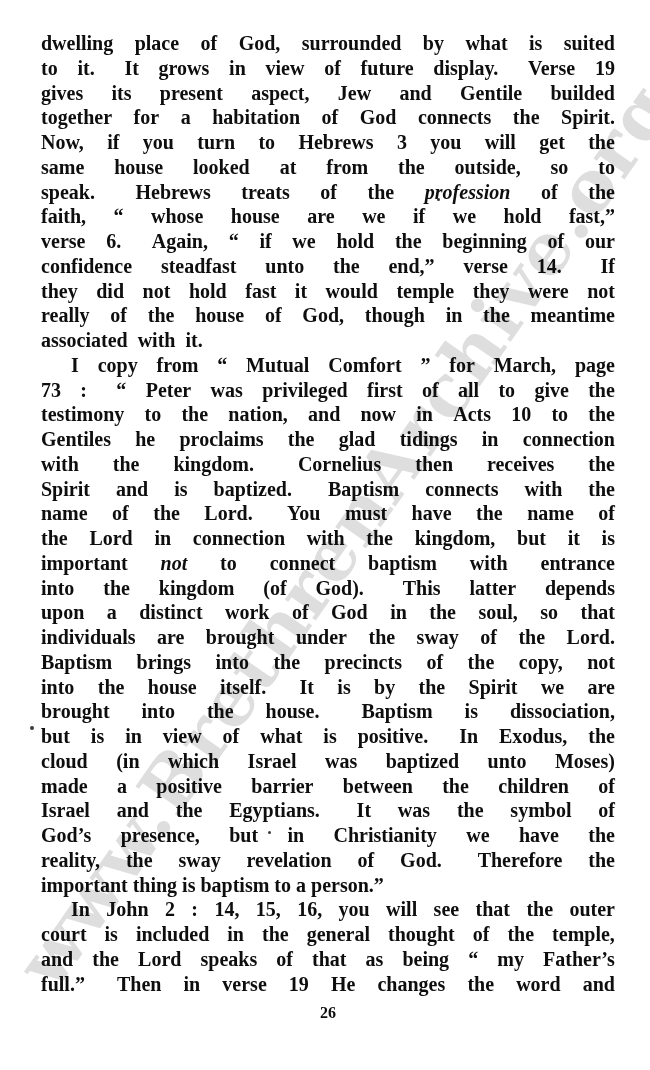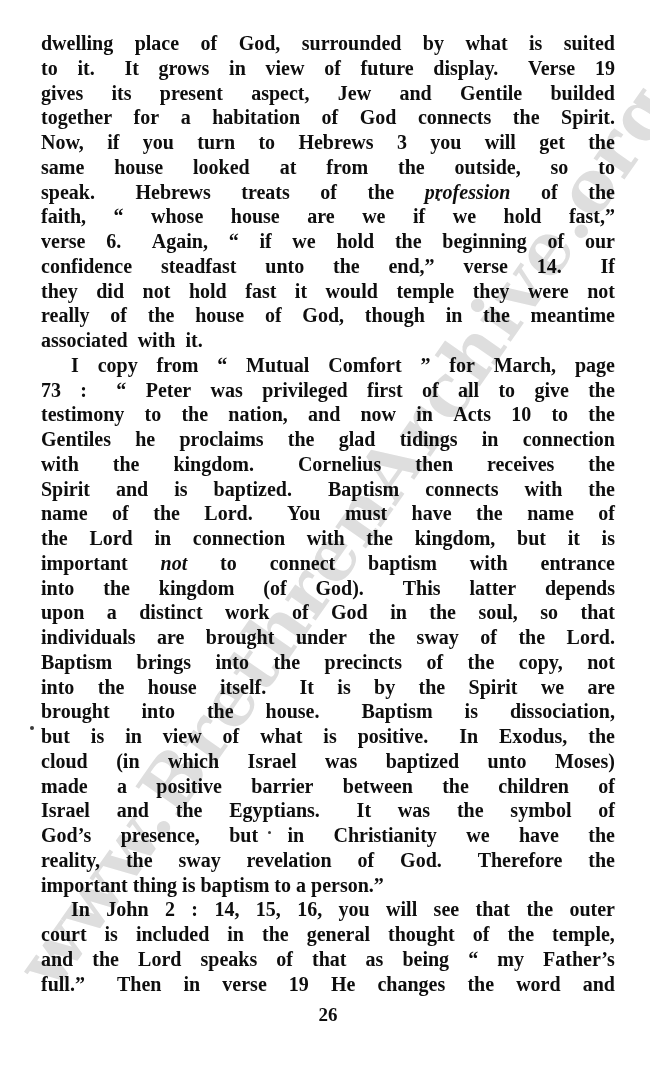--- a/index.html
+++ b/index.html
@@ -56,21 +56,21 @@
   }
   .line span { white-space: pre; }
   .line i { }
   .page-number {
     position: absolute;
     top: 1004px;
     left: 41px;
     width: 574px;
     text-align: center;
     font-weight: bold;
-    font-size: 19px;
+    font-size: 16px;
     color: #0e0e0e;
     z-index: 1;
   }
   .speck {
     position: absolute;
     background: #3a3a3a;
     border-radius: 50%;
     z-index: 1;
   }
   .speck.s1 { left: 30px; top: 726px; width: 4px; height: 4px; }

